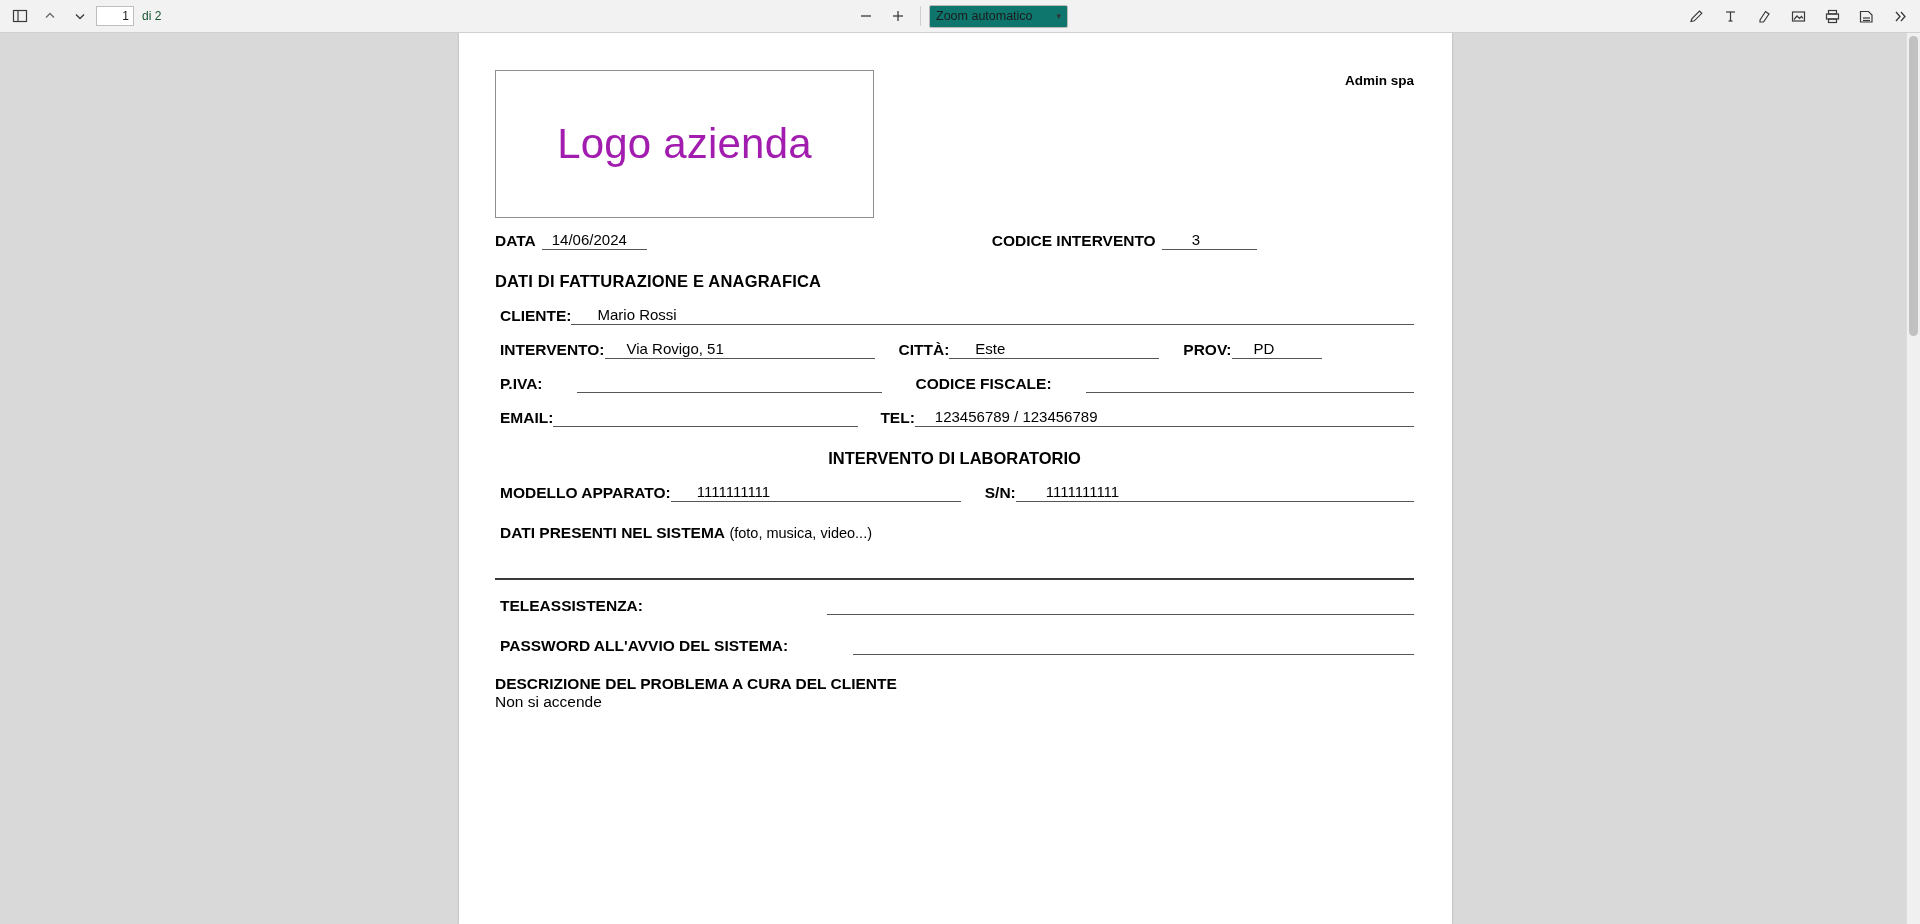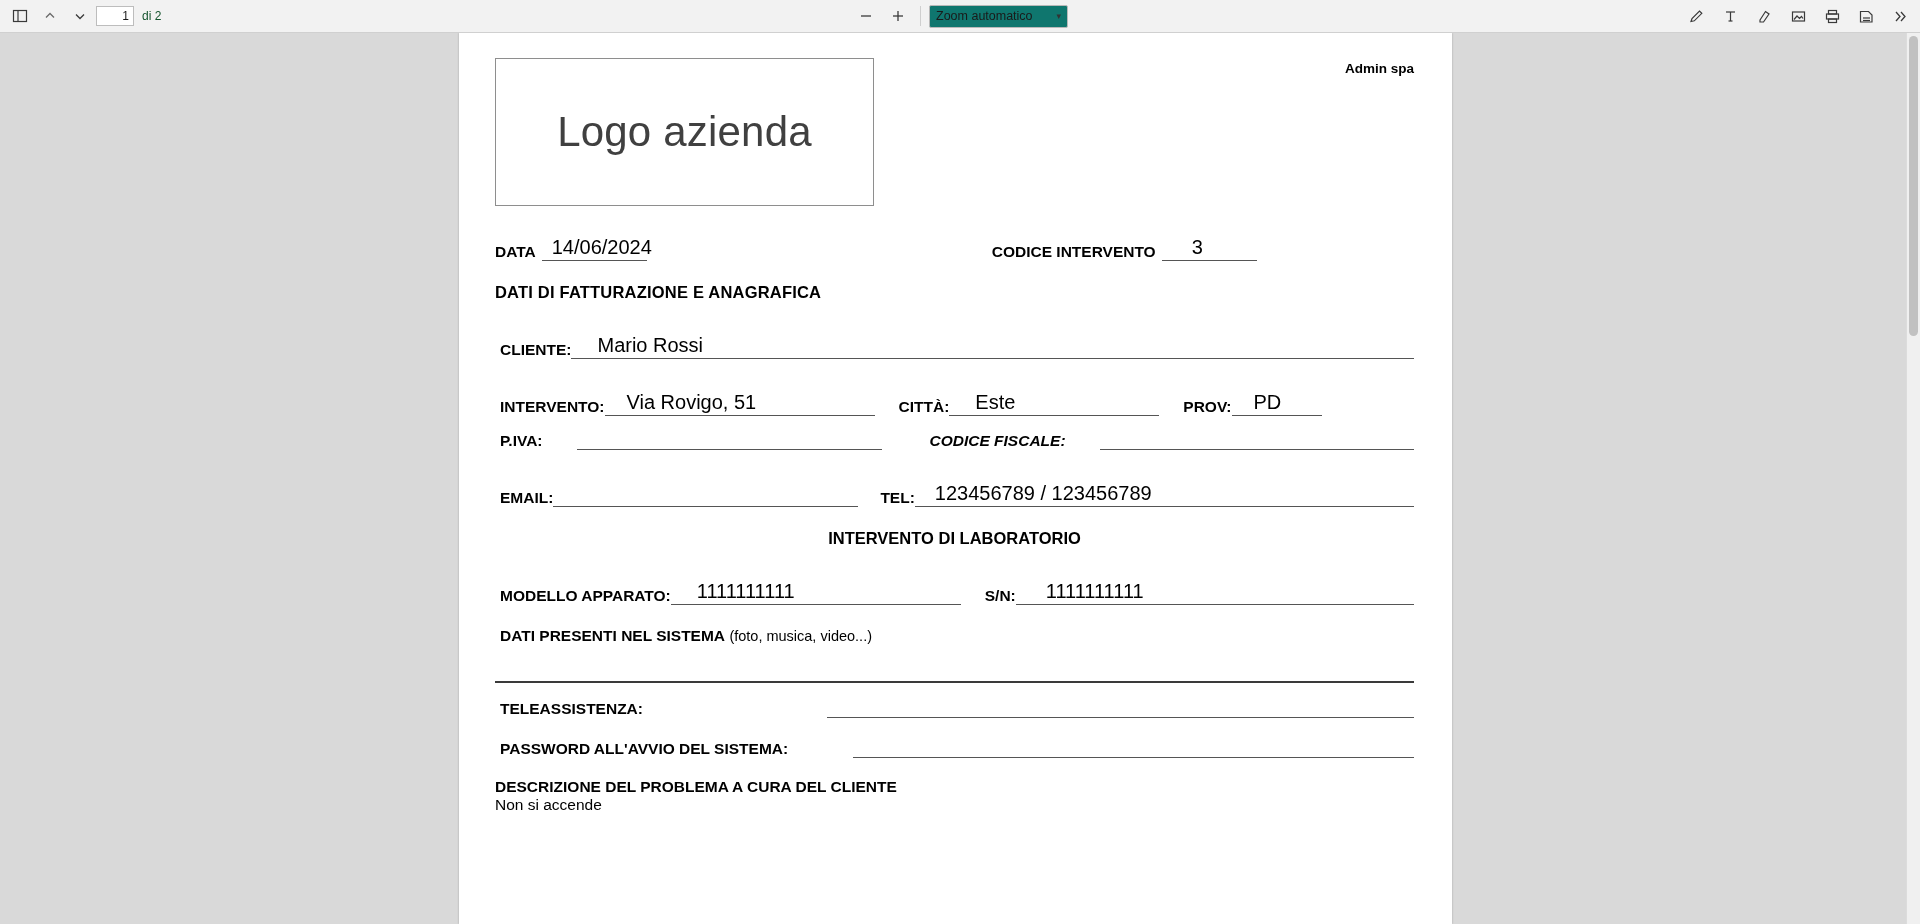--- a/index.html
+++ b/index.html
@@ -147,21 +147,21 @@
     left: 459px;
     top: 0;
     width: 993px;
     height: 891px;
     background: #ffffff;
     box-shadow: 0 0 2px rgba(0,0,0,0.25);
   }
   .doc-inner {
     position: absolute;
     left: 36px;
-    top: 18px;
+    top: 30px;
     width: 919px;
     font-size: 15.5px;
     color: #000;
   }
 
   .admin-label {
     position: absolute;
     right: 0;
     top: 10px;
     font-size: 13.5px;
@@ -173,39 +173,38 @@
     width: 377px;
     height: 146px;
     border: 1px solid #8e8e8e;
     display: flex;
     align-items: center;
     justify-content: center;
     margin-top: 7px;
   }
   .logo-text {
     font-size: 42px;
-    color: #404040;
+    color: #a21caf;
     font-weight: normal;
     letter-spacing: 0.2px;
   }
 
   .row {
     display: flex;
     align-items: flex-end;
     margin-top: 10px;
   }
   .lbl {
     font-weight: bold;
     font-size: 15.5px;
     white-space: nowrap;
   }
   .val {
-    font-size: 20px;
+    font-size: 15px;
     white-space: nowrap;
-    margin-top: 18px;
   }
   .fill {
     border-bottom: 1px solid #555;
     flex: 1;
     min-height: 20px;
     display: flex;
     align-items: flex-end;
     padding-left: 10px;
     padding-bottom: 1px;
     box-sizing: border-box;
@@ -397,21 +396,21 @@
         <span class="fill" style="flex:0 0 90px; padding-left:22px;">
           <span class="val">PD</span>
         </span>
       </div>
 
       <div class="row indent" style="margin-top:14px;gap:34px;">
         <span class="lbl">P.IVA:</span>
         <span class="fill" style="flex:0 0 305px;">
           <span class="val"></span>
         </span>
-        <span class="lbl" style="margin-left:14px;font-style:italic;">CODICE FISCALE:</span>
+        <span class="lbl" style="">CODICE FISCALE:</span>
         <span class="fill" style="flex:1;">
           <span class="val"></span>
         </span>
       </div>
 
       <div class="row indent" style="margin-top:14px;">
         <span class="lbl">EMAIL:</span>
         <span class="fill" style="flex:0 0 305px;">
           <span class="val"></span>
         </span>

